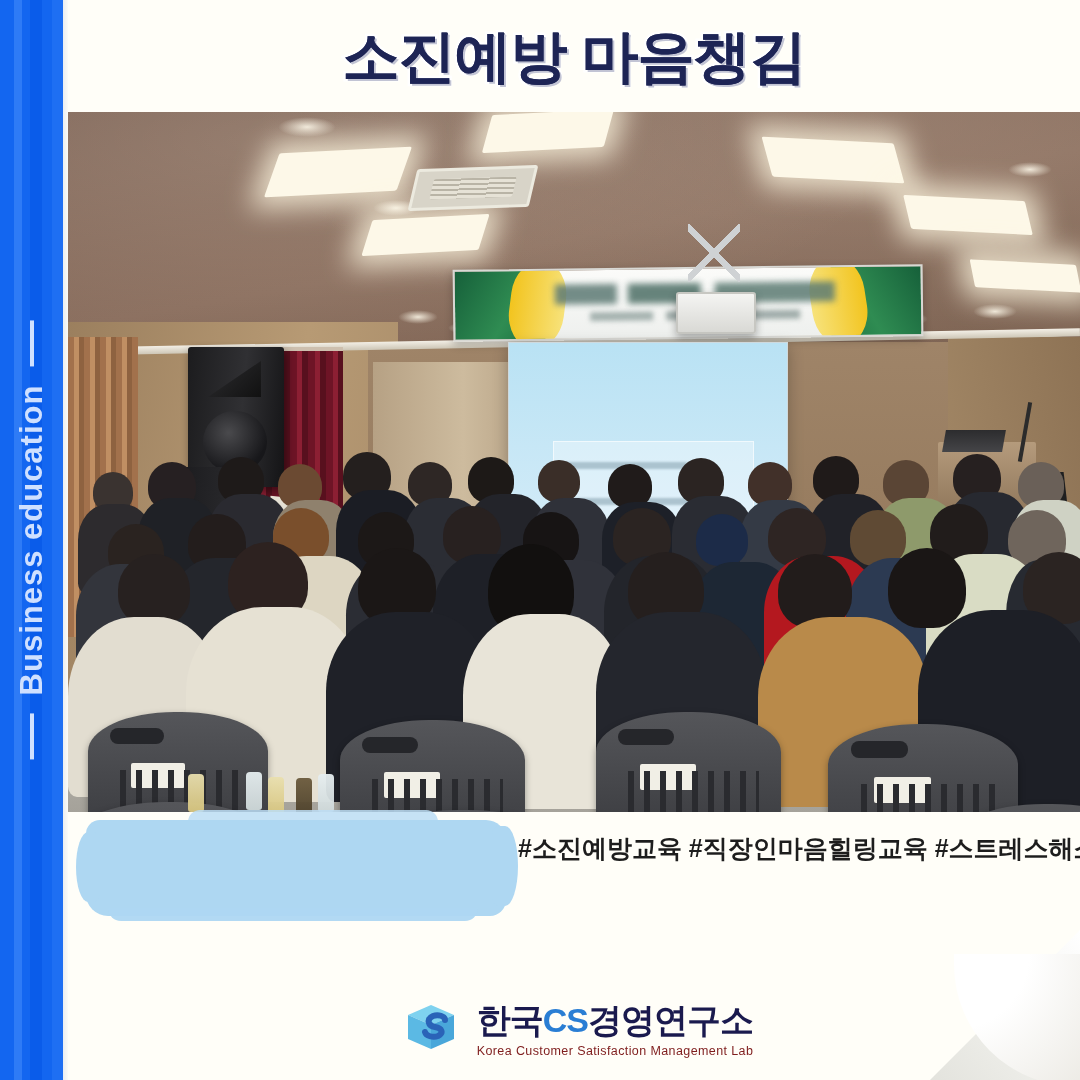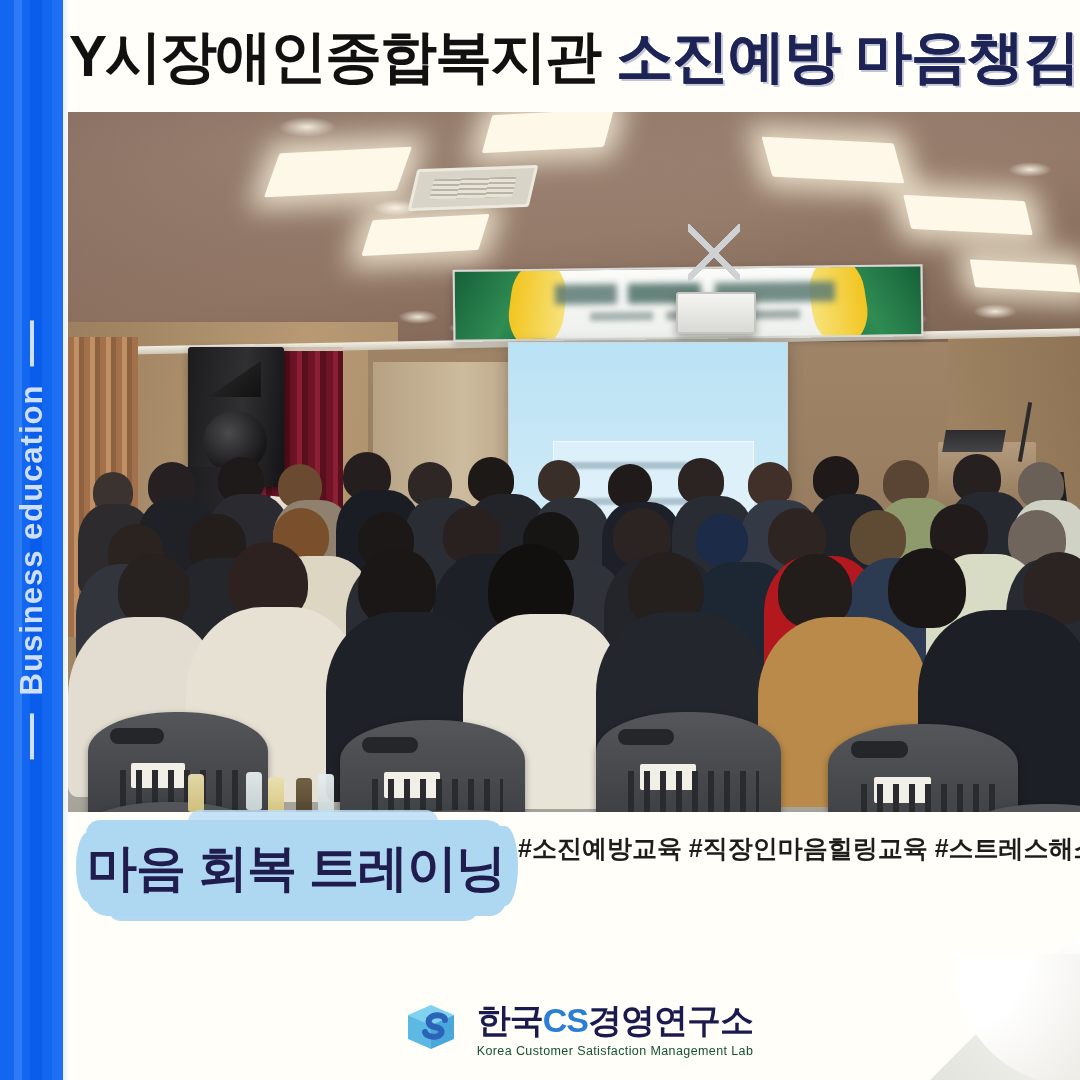--- a/index.html
+++ b/index.html
@@ -390,21 +390,21 @@
   #logo-cube {
     position: relative; width: 52px; height: 52px; flex: none;
   }
   #logo-text-wrap { position: relative; }
   #logo-main {
     font-size: 34px; font-weight: 900; color: #1a1a4e; letter-spacing: -1px;
     white-space: nowrap;
   }
   #logo-main .cs { color: #2a7ed4; }
   #logo-sub {
-    font-size: 12.5px; color: #14532d; letter-spacing: .4px;
+    font-size: 12.5px; color: #7f1d1d; letter-spacing: .4px;
     margin-top: 0; white-space: nowrap;
   }
 
   
   #curl-nav {
     position:absolute; right:0; bottom:0;
     width: 138px; height: 138px;
     background: #123a7a;
     clip-path: polygon(100% 0, 100% 100%, 0 100%);
   }
@@ -434,21 +434,20 @@
     <div id="rail-text">
       <span class="rail-dash"></span>
       <span>Business education</span>
       <span class="rail-dash"></span>
     </div>
   </div>
   <div id="rail-edge"></div>
 
   <div id="header">
     <div id="title-line">
-      <span class="title-black">Y시장애인종합복지관</span>
       <span class="title-outline">소진예방 마음챙김</span>
     </div>
   </div>
 
   <div id="photo">
 
     <div class="ph ceiling"></div>
 
     <div class="ph lightpanel" style="left:205px;top:38px;width:130px;height:44px;transform:skewX(-22deg) rotate(-3deg);"></div>
     <div class="ph lightpanel" style="left:300px;top:105px;width:115px;height:36px;transform:skewX(-20deg) rotate(-3deg);"></div>
@@ -628,21 +627,20 @@
     <div class="ph bottle" style="left:200px;top:665px;"></div>
     <div class="ph bottle dark" style="left:228px;top:666px;"></div>
     <div class="ph bottle clear" style="left:250px;top:662px;"></div>
 
   </div>
 
   <div id="lower">
     <div id="brush-top"></div>
     <div id="brush"></div>
     <div id="brush-sub"></div>
-    <div id="headline">마음 회복 트레이닝</div>
     <div id="tags">
       <div>#소진예방교육 #직장인마음힐링교육 #스트레스해소</div>
     </div>
   </div>
 
   <div id="footer">
     <div id="logo-cube">
       <svg width="52" height="52" viewBox="0 0 52 52" aria-hidden="true">
         <polygon points="26,3 49,13 26,23 3,13" fill="#7fd2ef"></polygon>
         <polygon points="3,13 26,23 26,47 3,37" fill="#5bb9e4"></polygon>

